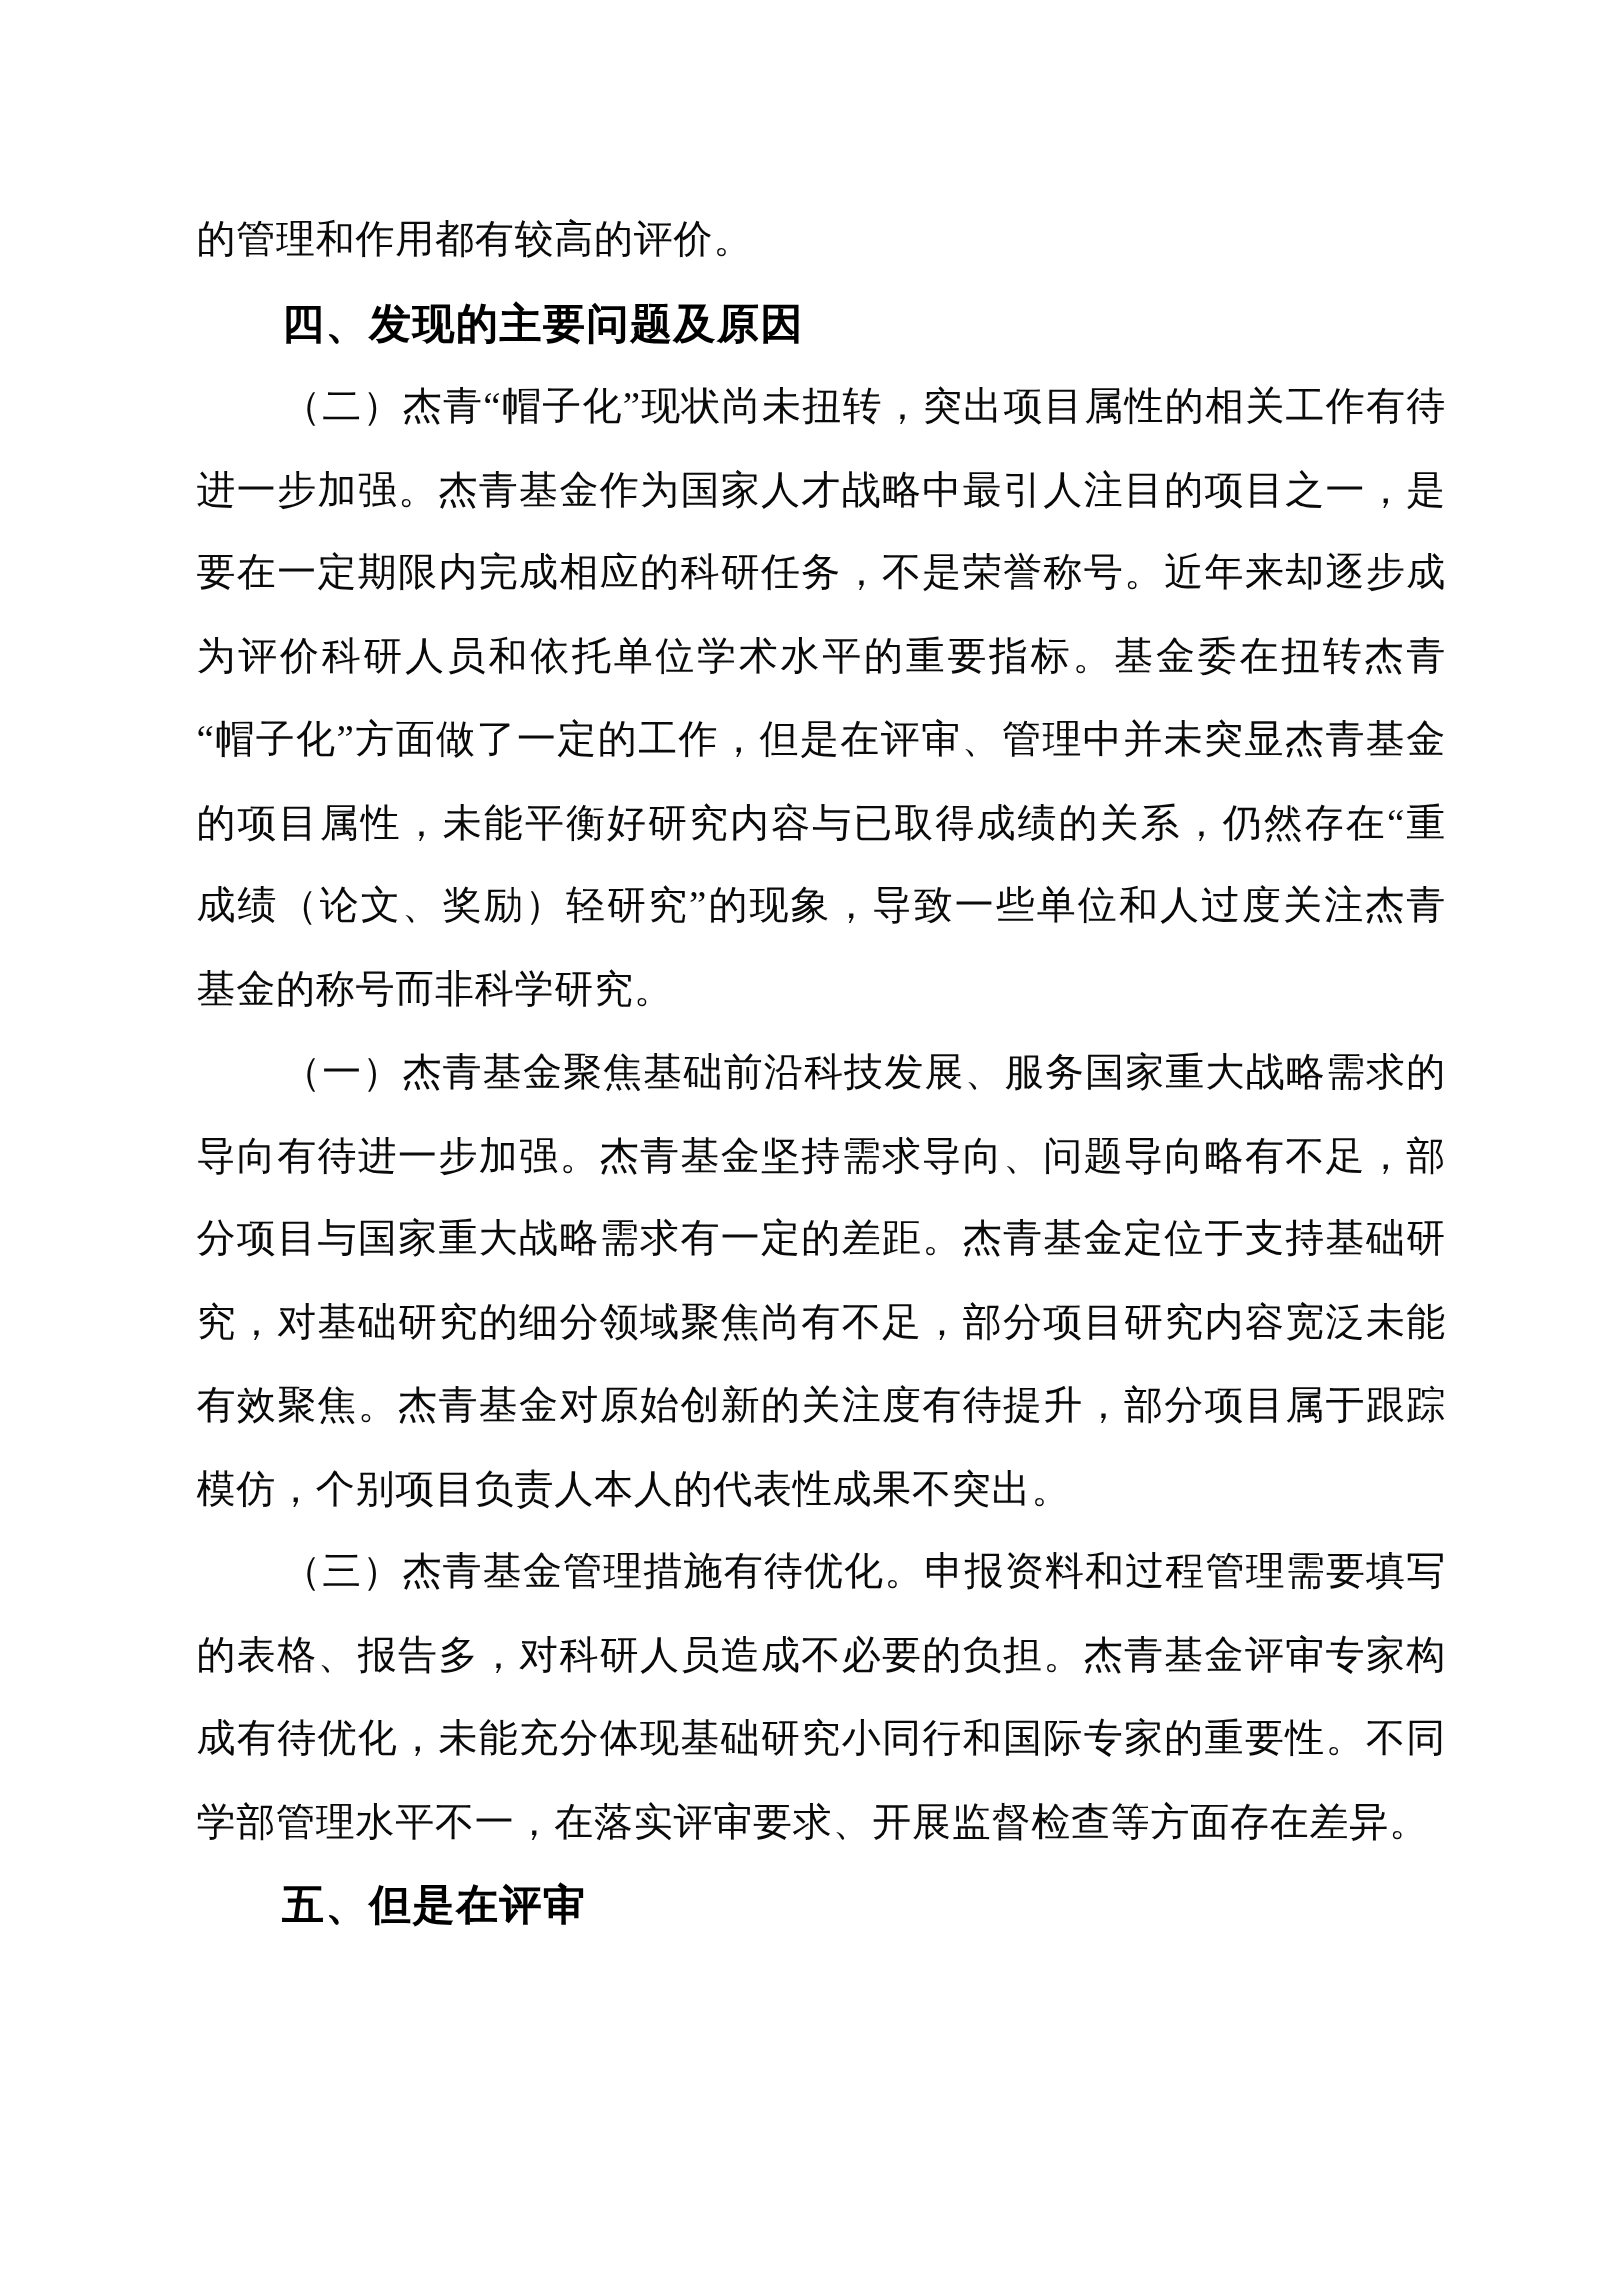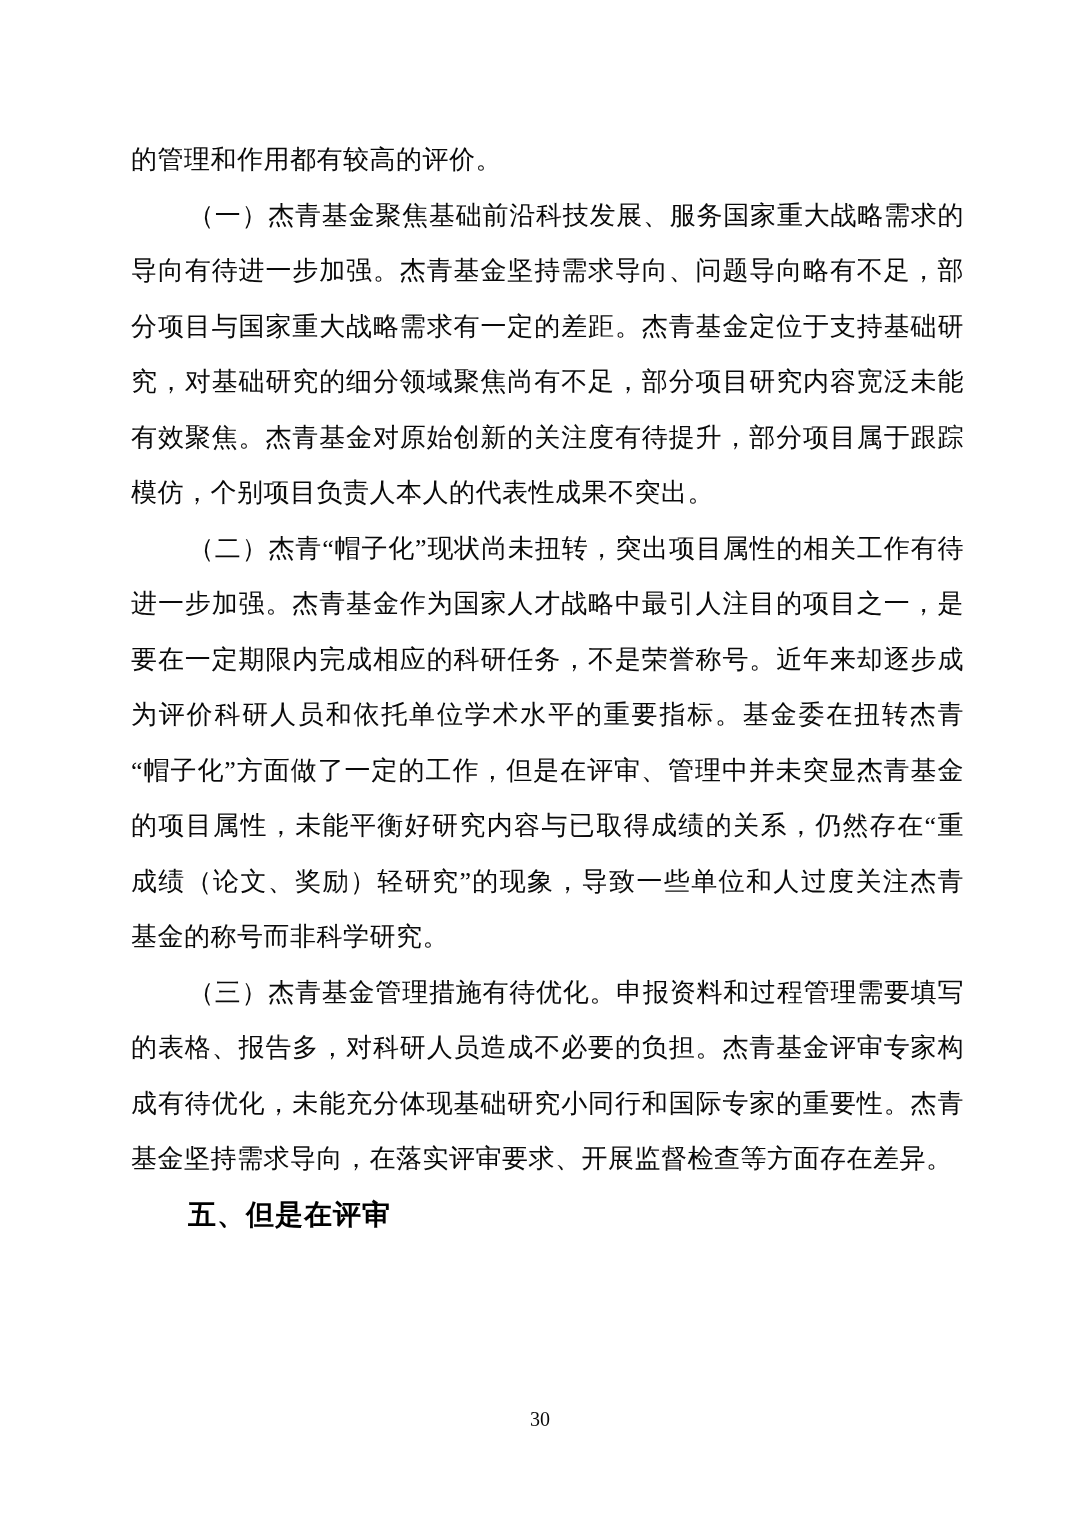--- a/index.html
+++ b/index.html
@@ -58,26 +58,26 @@
   }
 </style>
 </head>
 <body>
 
 <div class="page">
   <div class="content">
 
     <p class="body">的管理和作用都有较高的评价。</p>
 
+    <h2 class="section-heading">四、发现的主要问题及原因</h2>
+
+    <p class="body indent">（二）杰青“帽子化”现状尚未扭转，突出项目属性的相关工作有待进一步加强。杰青基金作为国家人才战略中最引人注目的项目之一，是要在一定期限内完成相应的科研任务，不是荣誉称号。近年来却逐步成为评价科研人员和依托单位学术水平的重要指标。基金委在扭转杰青 “帽子化”方面做了一定的工作，但是在评审、管理中并未突显杰青基金的项目属性，未能平衡好研究内容与已取得成绩的关系，仍然存在“重成绩（论文、奖励）轻研究”的现象，导致一些单位和人过度关注杰青基金的称号而非科学研究。</p>
 
     <p class="body indent">（一）杰青基金聚焦基础前沿科技发展、服务国家重大战略需求的导向有待进一步加强。杰青基金坚持需求导向、问题导向略有不足，部分项目与国家重大战略需求有一定的差距。杰青基金定位于支持基础研究，对基础研究的细分领域聚焦尚有不足，部分项目研究内容宽泛未能有效聚焦。杰青基金对原始创新的关注度有待提升，部分项目属于跟踪模仿，个别项目负责人本人的代表性成果不突出。</p>
 
-    <p class="body indent">（二）杰青“帽子化”现状尚未扭转，突出项目属性的相关工作有待进一步加强。杰青基金作为国家人才战略中最引人注目的项目之一，是要在一定期限内完成相应的科研任务，不是荣誉称号。近年来却逐步成为评价科研人员和依托单位学术水平的重要指标。基金委在扭转杰青 “帽子化”方面做了一定的工作，但是在评审、管理中并未突显杰青基金的项目属性，未能平衡好研究内容与已取得成绩的关系，仍然存在“重成绩（论文、奖励）轻研究”的现象，导致一些单位和人过度关注杰青基金的称号而非科学研究。</p>
-
-    <p class="body indent">（三）杰青基金管理措施有待优化。申报资料和过程管理需要填写的表格、报告多，对科研人员造成不必要的负担。杰青基金评审专家构成有待优化，未能充分体现基础研究小同行和国际专家的重要性。杰青基金坚持需求导向，在落实评审要求、开展监督检查等方面存在差异。</p>
+    <p class="body indent">（三）杰青基金管理措施有待优化。申报资料和过程管理需要填写的表格、报告多，对科研人员造成不必要的负担。杰青基金评审专家构成有待优化，未能充分体现基础研究小同行和国际专家的重要性。不同学部管理水平不一，在落实评审要求、开展监督检查等方面存在差异。</p>
 
     <h2 class="section-heading">五、但是在评审</h2>
 
 
   </div>
 
-  <div class="page-number">30</div>
 </div>
 
 </body></html>

